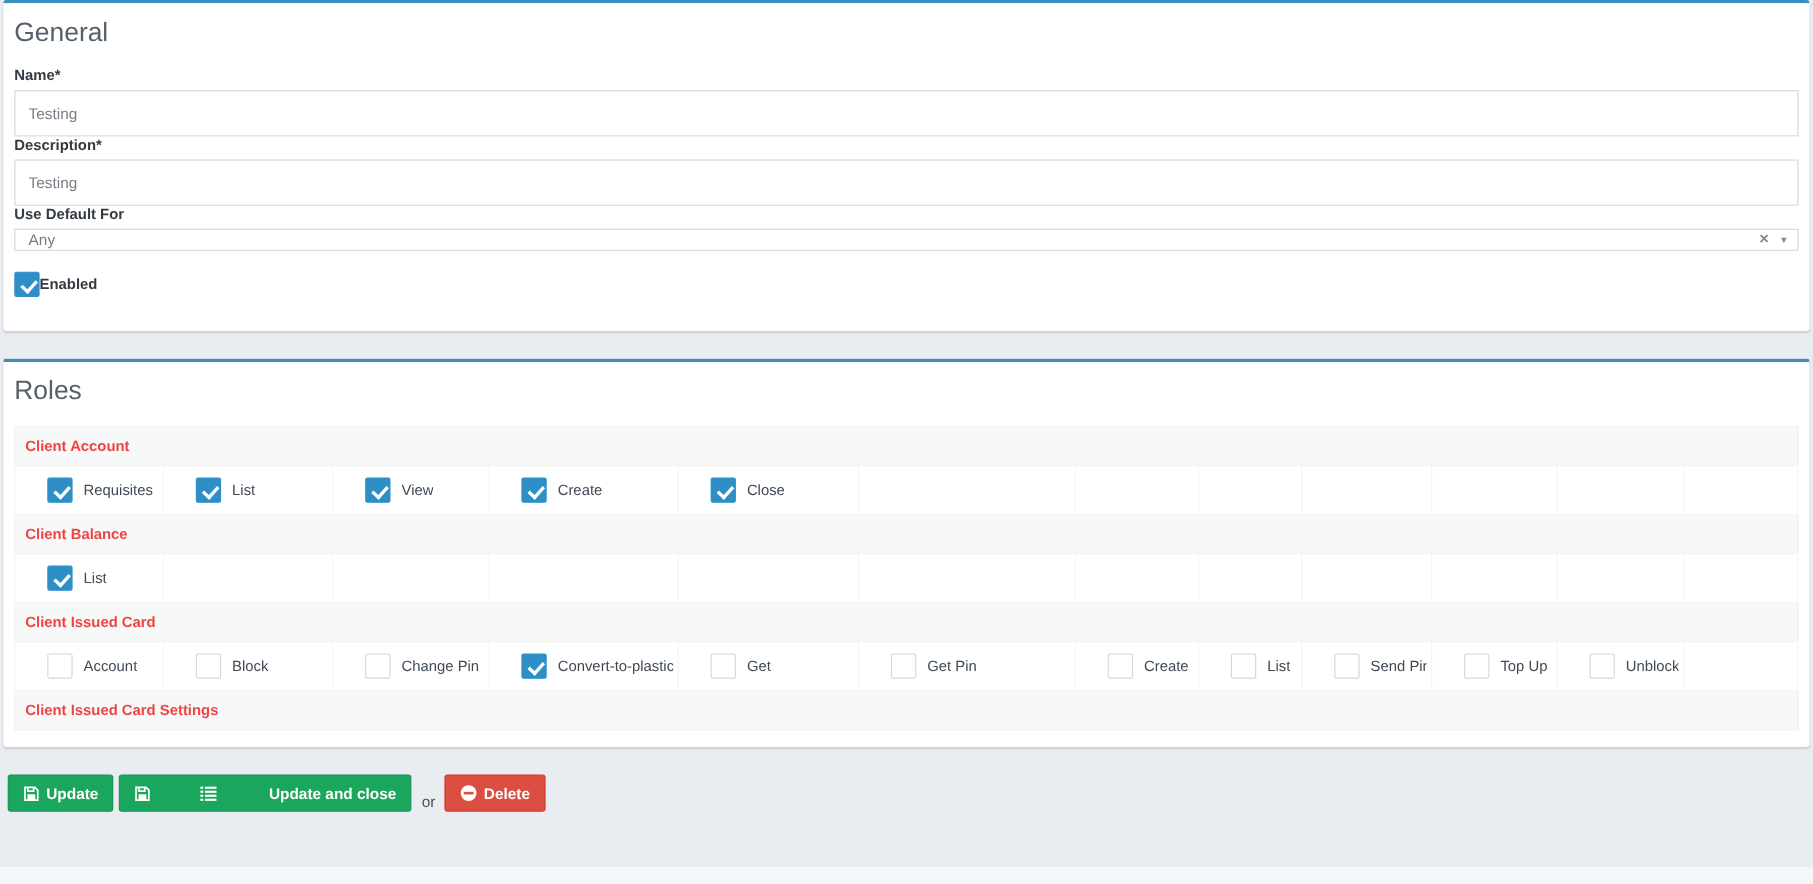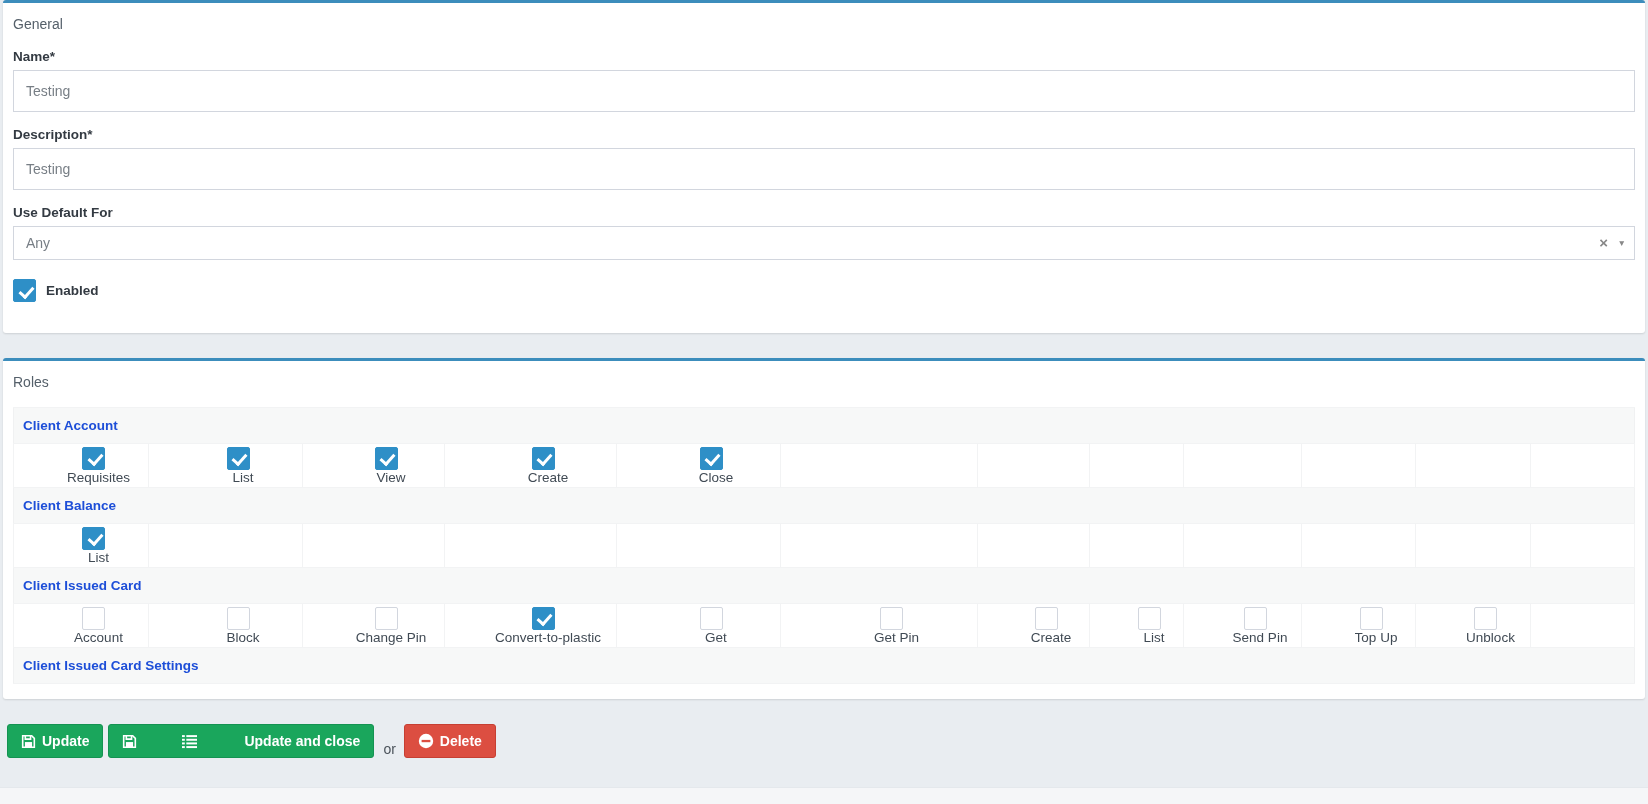--- a/index.html
+++ b/index.html
@@ -12,26 +12,26 @@
   }
   .box {
     background: #fff;
     border-top: 3px solid #3c8dbc;
     border-radius: 3px;
     box-shadow: 0 1px 2px rgba(0,0,0,.12);
     margin: 0 3px 25px 3px;
     padding: 10px;
   }
   .box-title {
-    font-size: 14px;
+    font-size: 24px;
     font-weight: 400;
     color: #55606a;
     margin: 3px 0 17px 0;
   }
-  .form-group { margin-bottom: 15px; }
+  .form-group { margin-bottom: 0; }
   .form-group label {
     display: block;
     font-weight: 700;
     font-size: 13.5px;
     color: #333a42;
     margin-bottom: 6px;
   }
   .form-control {
     width: 100%;
     height: 30px;
@@ -40,21 +40,21 @@
     padding: 20px 12px;
     font-size: 14px;
     font-family: "Liberation Sans", sans-serif;
     color: #777e85;
     background: #fff;
     outline: none;
   }
   .select2 {
     position: relative;
     width: 100%;
-    height: 34px;
+    height: 20px;
     border: 1px solid #d2d6de;
     background: #fff;
     display: flex;
     align-items: center;
     padding: 0 50px 0 12px;
     cursor: pointer;
   }
   .sel-value { color: #777e85; font-size: 14px; }
   .sel-clear {
     position: absolute; right: 26px; top: 50%;
@@ -82,41 +82,41 @@
   .icheck.checked::after {
     content: "";
     position: absolute;
     left: 7.5px; top: 3.5px;
     width: 6px; height: 11px;
     border: solid #fff;
     border-width: 0 3px 3px 0;
     transform: rotate(42deg);
   }
   .enabled-row { display: flex; align-items: center; margin: 19px 0 30px 0; }
-  .enabled-row .cb-label { margin-left: 10px; font-weight: 700; font-size: 13.5px; color: #333a42; }
+  .enabled-row .cb-label { font-weight: 700; font-size: 13.5px; color: #333a42; }
 
   
   table.roles {
     width: 100%;
     border-collapse: collapse;
     table-layout: fixed;
     border: 1px solid #f0f1f2;
     margin-bottom: 2px;
   }
   table.roles td { border: 1px solid #f2f3f4; }
   tr.group-row td {
     background: #f7f8f8;
     font-weight: 700;
     font-size: 13.5px;
-    color: #1d4ed8;
+    color: #ef4444;
     padding: 10px 9px;
     border-left: none; border-right: none;
   }
   tr.perm-row td { height: 44px; padding: 0 4px 0 29px; background: #fff; }
-  .perm-wrap { display: flex; align-items: center; flex-direction: column; }
+  .perm-wrap { display: flex; align-items: center; }
   .perm-wrap .cb-label {
     margin-left: 10px;
     font-size: 13.5px;
     color: #404a54;
     white-space: nowrap;
     overflow: hidden;
   }
 
   
   .actions { margin: 14px 0 0 7px; display: flex; align-items: center; }

